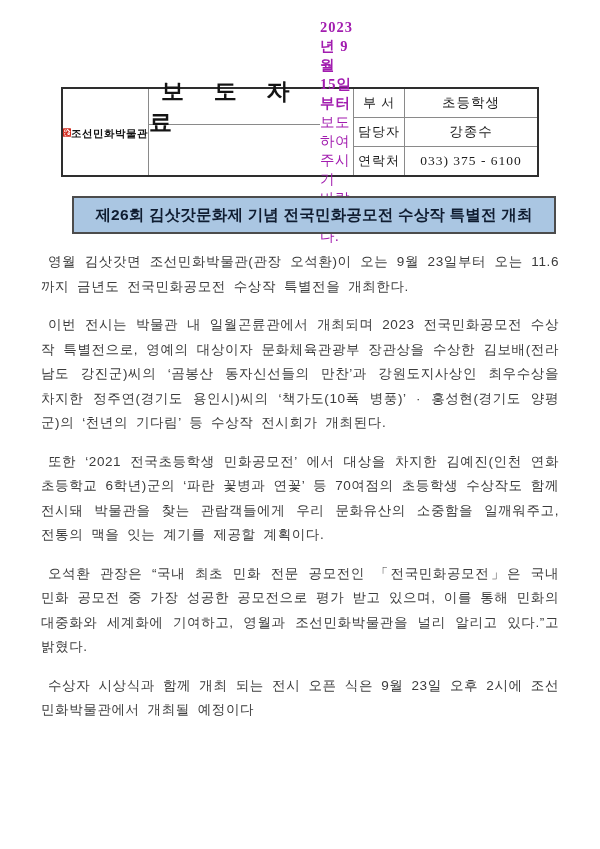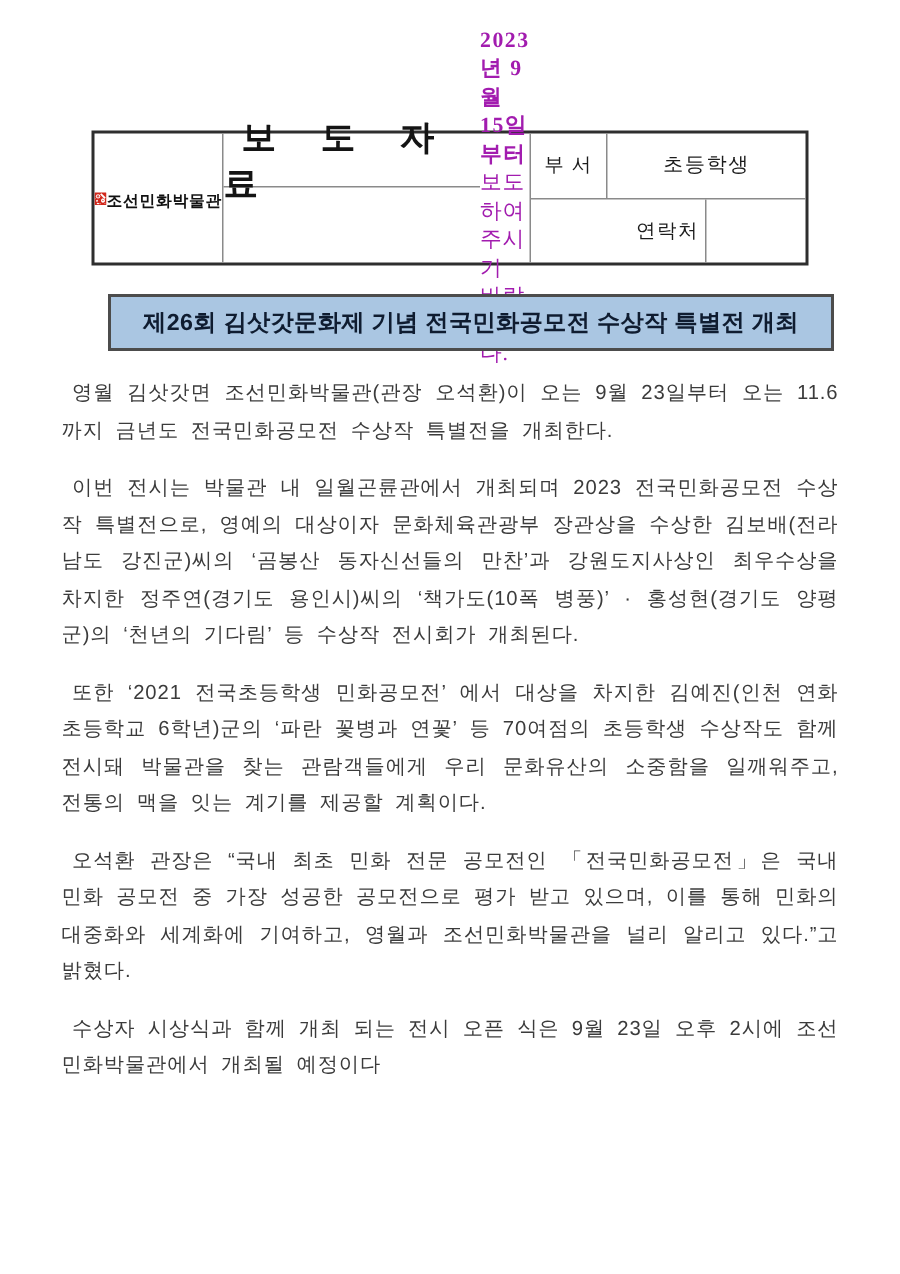--- a/index.html
+++ b/index.html
@@ -131,21 +131,26 @@
         <span class="date-line2">보도하여 주시기 바랍니다.</span>
       </div>
     </div>
 
     <div class="cell cell-contact">
       <div class="contact-row">
         <div class="contact-label">부 서</div>
         <div class="contact-value">초등학생</div>
       </div>
       <div class="contact-row">
+        <div class="contact-label">담당자</div>
+        <div class="contact-value">강종수</div>
+      </div>
+      <div class="contact-row">
         <div class="contact-label">연락처</div>
+        <div class="contact-value">033) 375 - 6100</div>
       </div>
     </div>
 
   </div>
 
   <div class="headline">제26회 김삿갓문화제 기념 전국민화공모전 수상작 특별전 개최</div>
 
   <div class="body-text">
     <p>영월 김삿갓면 조선민화박물관(관장 오석환)이 오는 9월 23일부터 오는 11.6 까지 금년도 전국민화공모전 수상작 특별전을 개최한다.</p>
     <p>이번 전시는 박물관 내 일월곤륜관에서 개최되며 2023 전국민화공모전 수상작 특별전으로, 영예의 대상이자 문화체육관광부 장관상을 수상한 김보배(전라남도 강진군)씨의 ‘곰봉산 동자신선들의 만찬’과 강원도지사상인 최우수상을 차지한 정주연(경기도 용인시)씨의 ‘책가도(10폭 병풍)’ · 홍성현(경기도 양평군)의 ‘천년의 기다림’ 등 수상작 전시회가 개최된다.</p>

